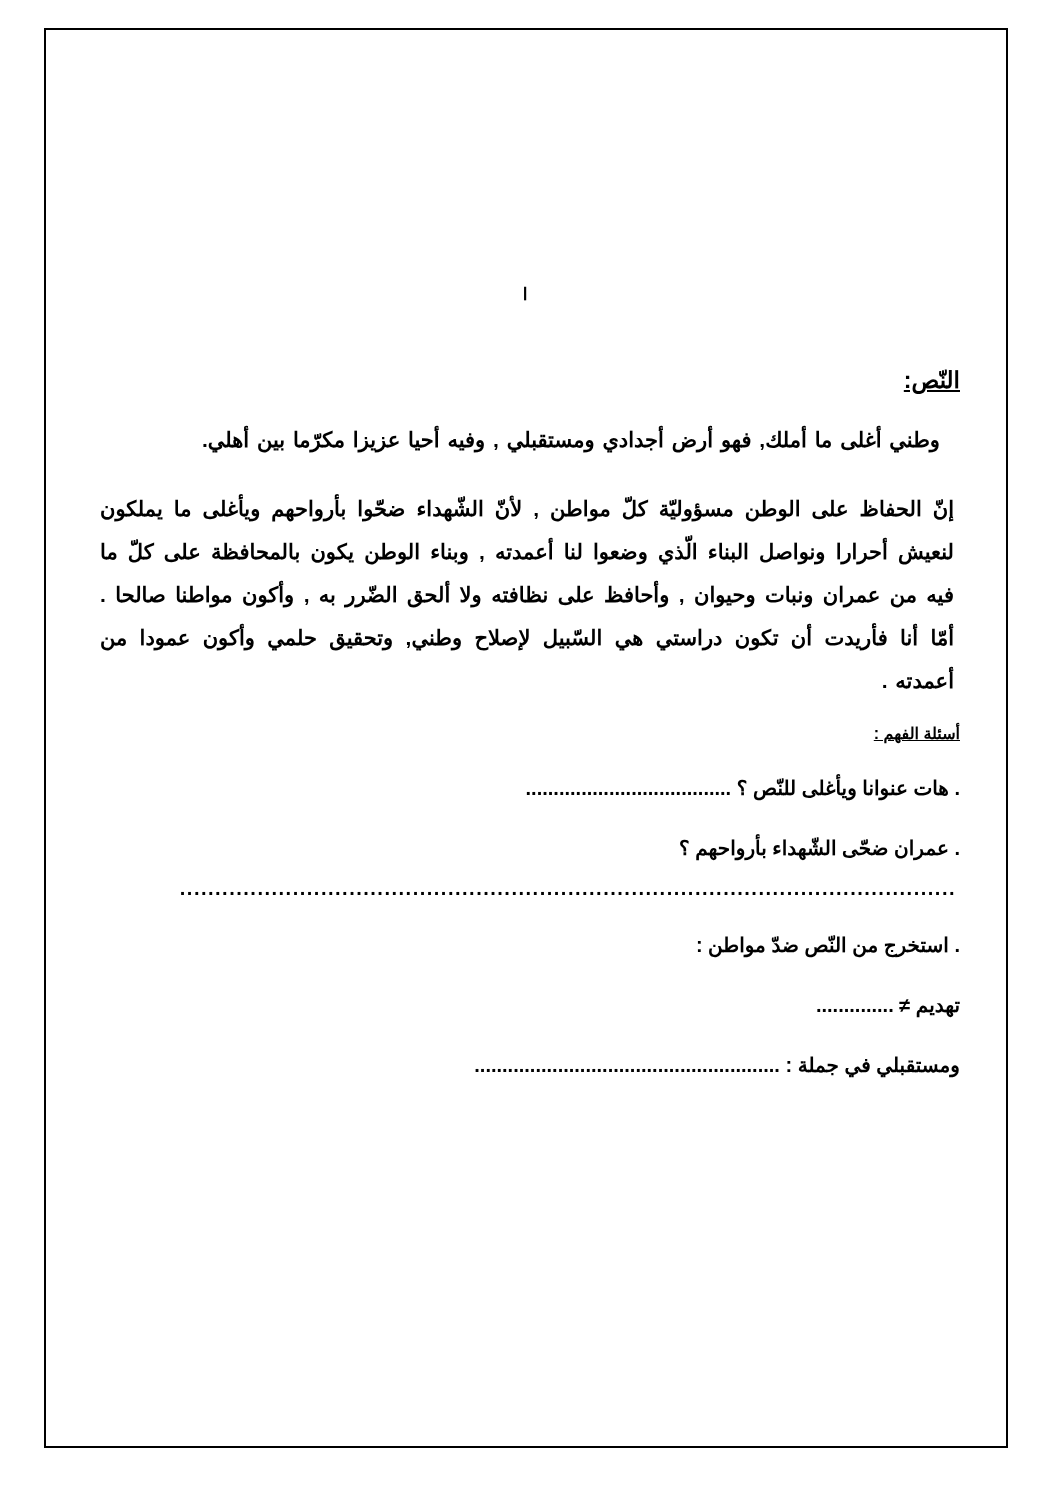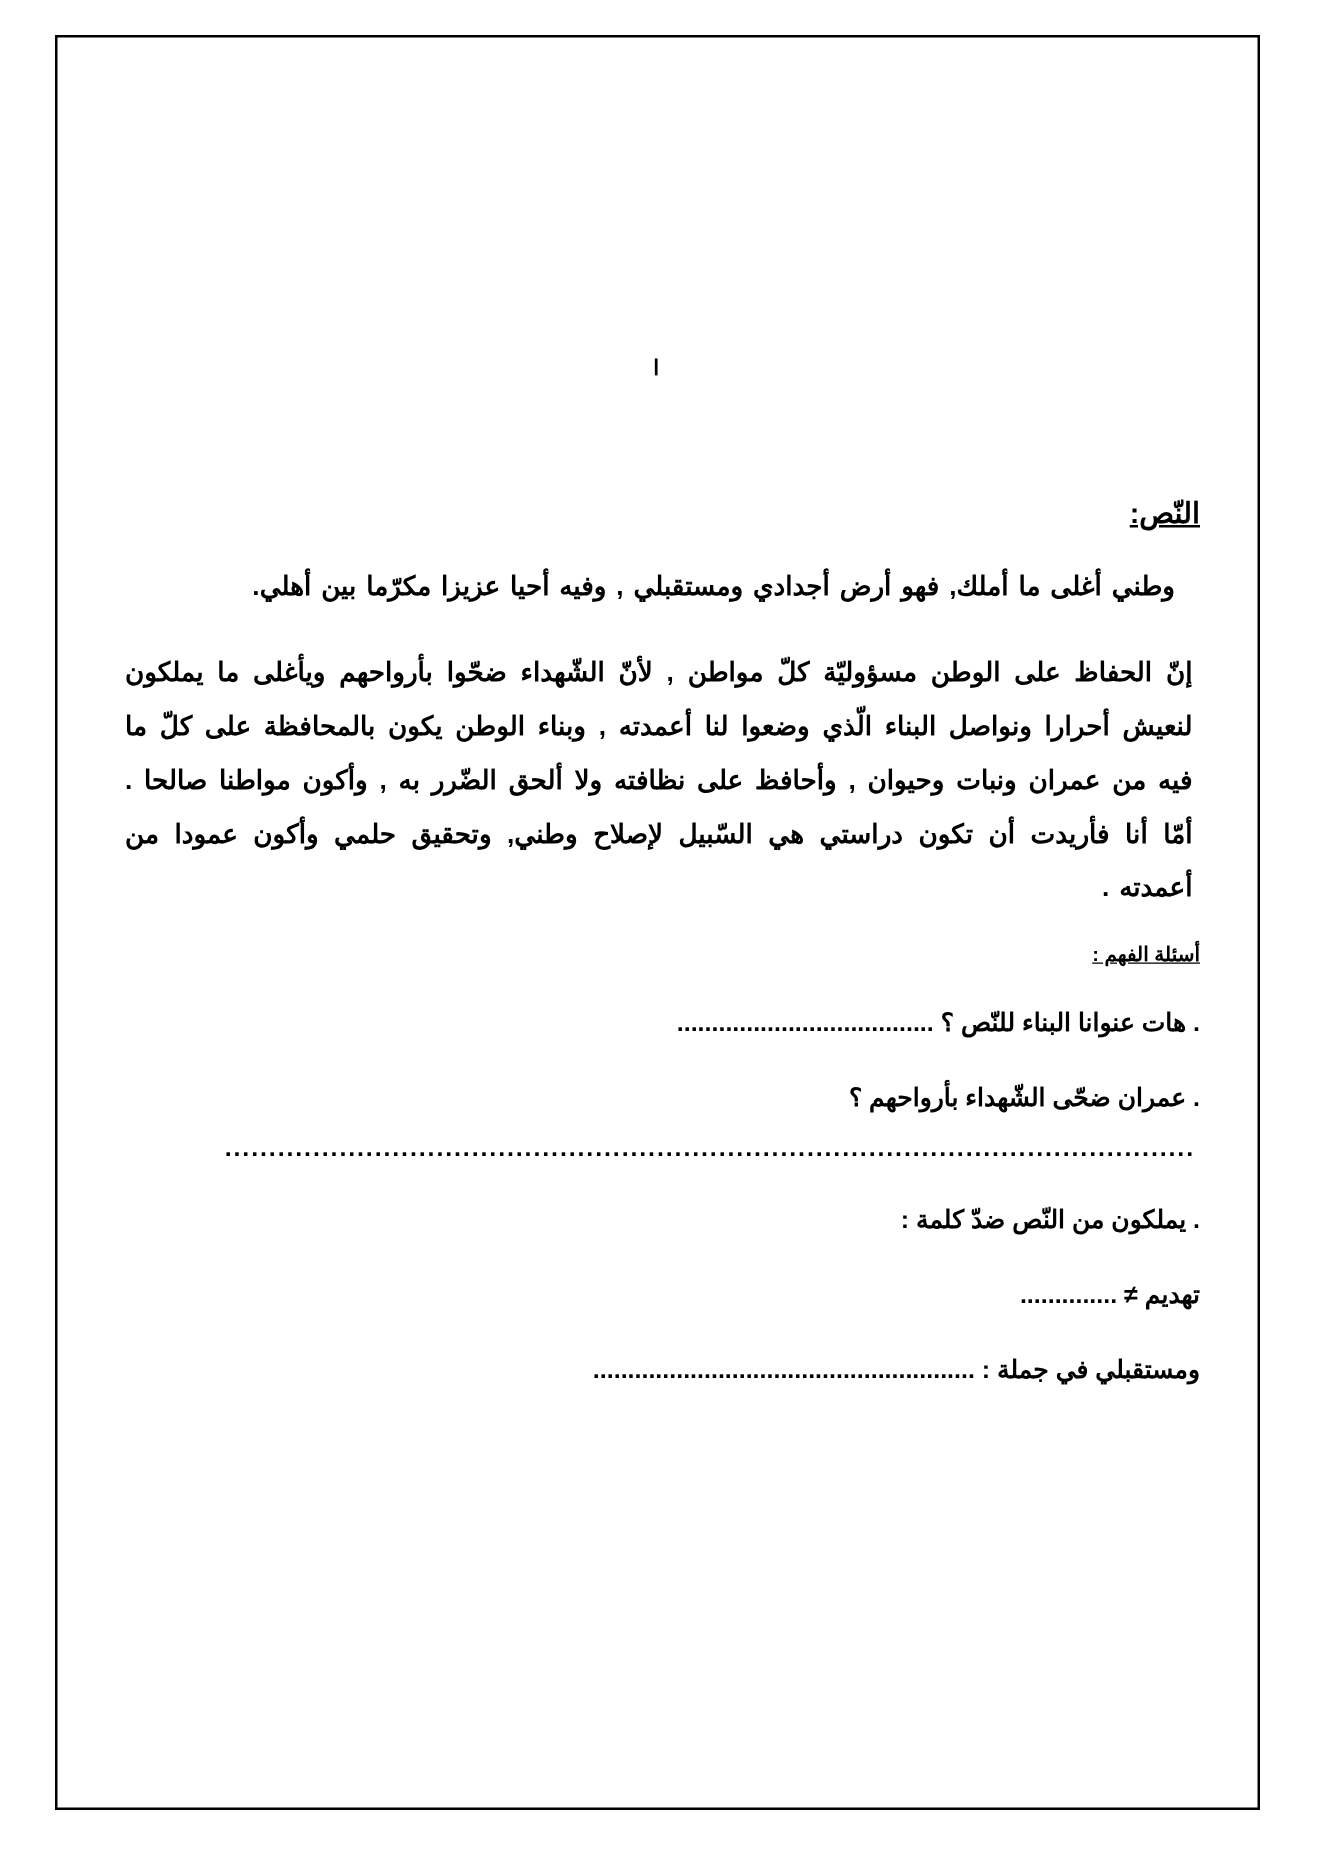--- a/index.html
+++ b/index.html
@@ -46,21 +46,21 @@
     letter-spacing: 1px;
     margin: 218px 0 0 0;
     padding-right: 10px;
     color: #000;
   }
   .heading {
     font-family: "Liberation Sans", sans-serif;
     font-weight: bold;
     font-size: 23px;
     text-decoration: underline;
-    margin: 92px 0 0 0;
+    margin: 62px 0 0 0;
     text-align: right;
     padding-left: 14px;
   }
   .para {
     font-family: "Liberation Sans", sans-serif;
     font-weight: bold;
     font-size: 21px;
     line-height: 2.05;
     margin: 18px 0 0 0;
     text-align: justify;
@@ -124,31 +124,31 @@
 
       <div class="heading">النّص:</div>
 
       <div class="para first">وطني أغلى ما أملك, فهو أرض أجدادي ومستقبلي , وفيه أحيا عزيزا مكرّما بين أهلي.</div>
 
       <div class="para second">إنّ الحفاظ على الوطن مسؤوليّة كلّ مواطن , لأنّ الشّهداء ضحّوا بأرواحهم ويأغلى ما يملكون لنعيش أحرارا ونواصل البناء الّذي وضعوا لنا أعمدته , وبناء الوطن يكون بالمحافظة على كلّ ما فيه من عمران ونبات وحيوان , وأحافظ على نظافته ولا ألحق الضّرر به , وأكون مواطنا صالحا . أمّا أنا فأريدت أن تكون دراستي هي السّبيل لإصلاح وطني, وتحقيق حلمي وأكون عمودا من أعمدته .</div>
 
       <div class="heading2">أسئلة الفهم :</div>
 
       <div class="q indent1">
-        <span>. هات عنوانا البناء للنّص ؟</span>
+        <span>. هات عنوانا ويأغلى للنّص ؟</span>
         <span class="inline-dots">.....................................</span>
       </div>
 
       <div class="q indent2">
         <span>. عمران ضحّى الشّهداء بأرواحهم ؟</span>
       </div>
 
       <div class="dots-line">..............................................................................................................</div>
 
-      <div class="q indent3">. يملكون من النّص ضدّ كلمة :</div>
+      <div class="q indent3">. استخرج من النّص ضدّ مواطن :</div>
 
       <div class="q indent4">
         <span>تهديم</span>
         <span class="neq">≠</span>
         <span class="inline-dots">..............</span>
       </div>
 
       <div class="q">
         <span>ومستقبلي في جملة :</span>
         <span class="inline-dots">.......................................................</span>

